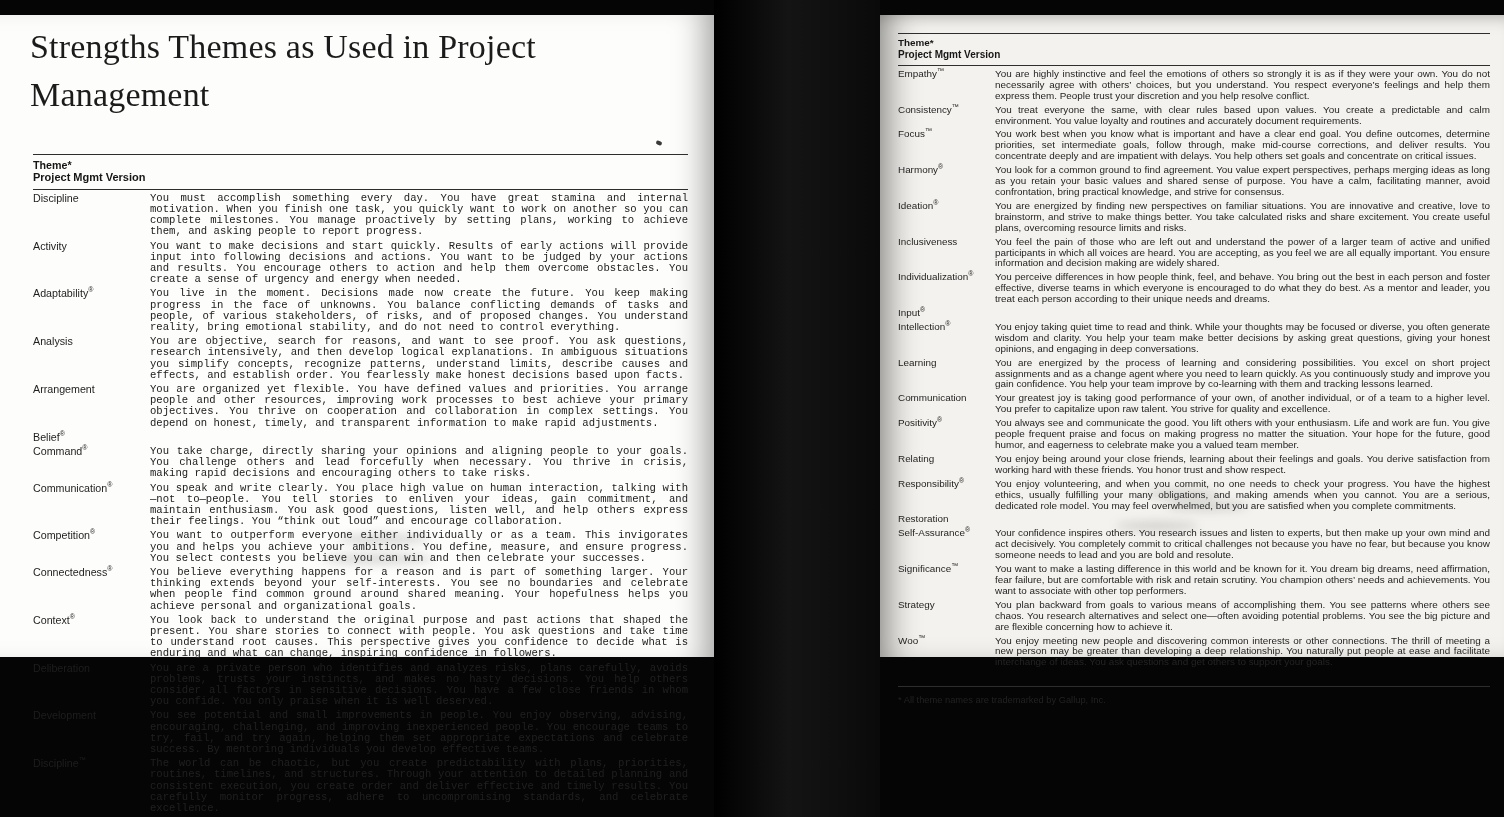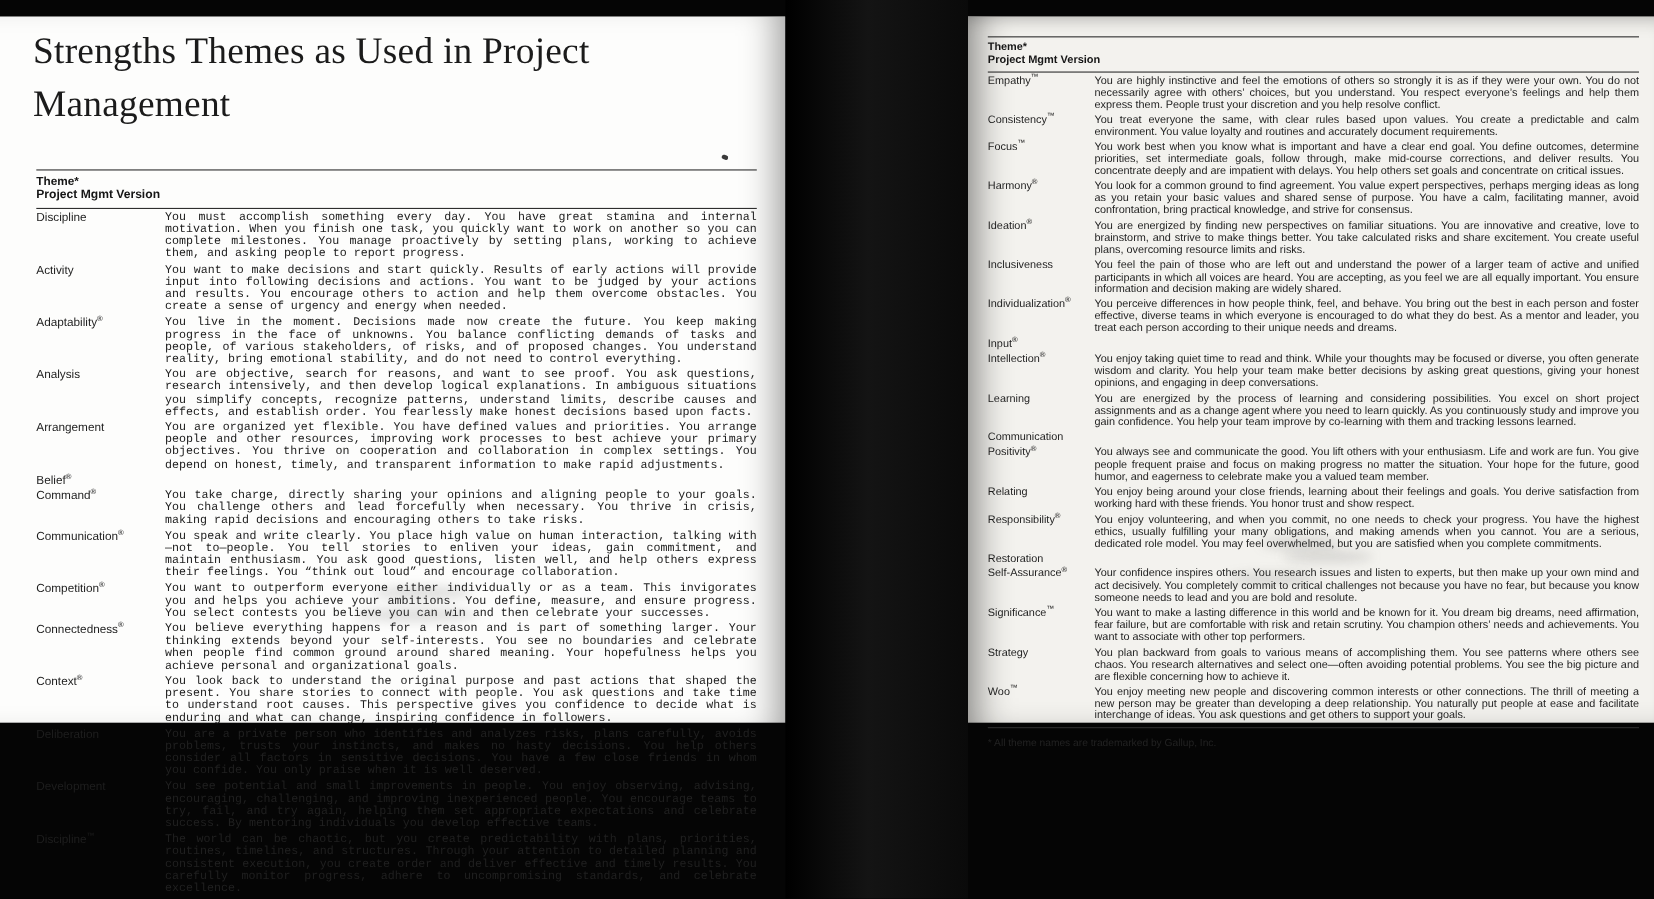--- a/index.html
+++ b/index.html
@@ -53,21 +53,21 @@
   .left-table .row { margin-top: 3px; }
   .right-table .row { margin-top: 3px; }
   .theme { flex: 0 0 auto; }
   .left-table .theme { width: 117px; font-size: 10.7px; line-height: 11.2px; }
   .right-table .theme { width: 97px; font-size: 9.9px; line-height: 10.9px; }
   .desc { text-align: justify; }
   .left-table .desc { width: 538px; font-size: 10.6px; line-height: 11.2px; color: #202020; font-family: Liberation Mono, monospace; }
   .right-table .desc { width: 495px; font-size: 9.9px; line-height: 10.9px; color: #242424; }
   .mark { font-size: 7px; vertical-align: super; line-height: 0; }
   .footnote {
-    margin: 4px 14px 0 18px;
+    margin: 18px 14px 0 18px;
     width: 592px;
     border-top: 1px solid #2e2e2e;
     padding-top: 8px;
     font-size: 9.3px;
     color: #222;
   }
   .smudge {
     position: absolute;
     background: rgba(95,95,95,0.20);
     border-radius: 50%;
@@ -199,20 +199,21 @@
         <div class="row">
           <div class="theme">Intellection<span class="mark">®</span></div>
           <div class="desc">You enjoy taking quiet time to read and think. While your thoughts may be focused or diverse, you often generate wisdom and clarity. You help your team make better decisions by asking great questions, giving your honest opinions, and engaging in deep conversations.</div>
         </div>
         <div class="row">
           <div class="theme">Learning</div>
           <div class="desc">You are energized by the process of learning and considering possibilities. You excel on short project assignments and as a change agent where you need to learn quickly. As you continuously study and improve you gain confidence. You help your team improve by co-learning with them and tracking lessons learned.</div>
         </div>
         <div class="row">
           <div class="theme">Communication</div>
+          <div class="desc">Your greatest joy is taking good performance of your own, of another individual, or of a team to a higher level. You prefer to capitalize upon raw talent. You strive for quality and excellence.</div>
         </div>
         <div class="row">
           <div class="theme">Positivity<span class="mark">®</span></div>
           <div class="desc">You always see and communicate the good. You lift others with your enthusiasm. Life and work are fun. You give people frequent praise and focus on making progress no matter the situation. Your hope for the future, good humor, and eagerness to celebrate make you a valued team member.</div>
         </div>
         <div class="row">
           <div class="theme">Relating</div>
           <div class="desc">You enjoy being around your close friends, learning about their feelings and goals. You derive satisfaction from working hard with these friends. You honor trust and show respect.</div>
         </div>
         <div class="row">

